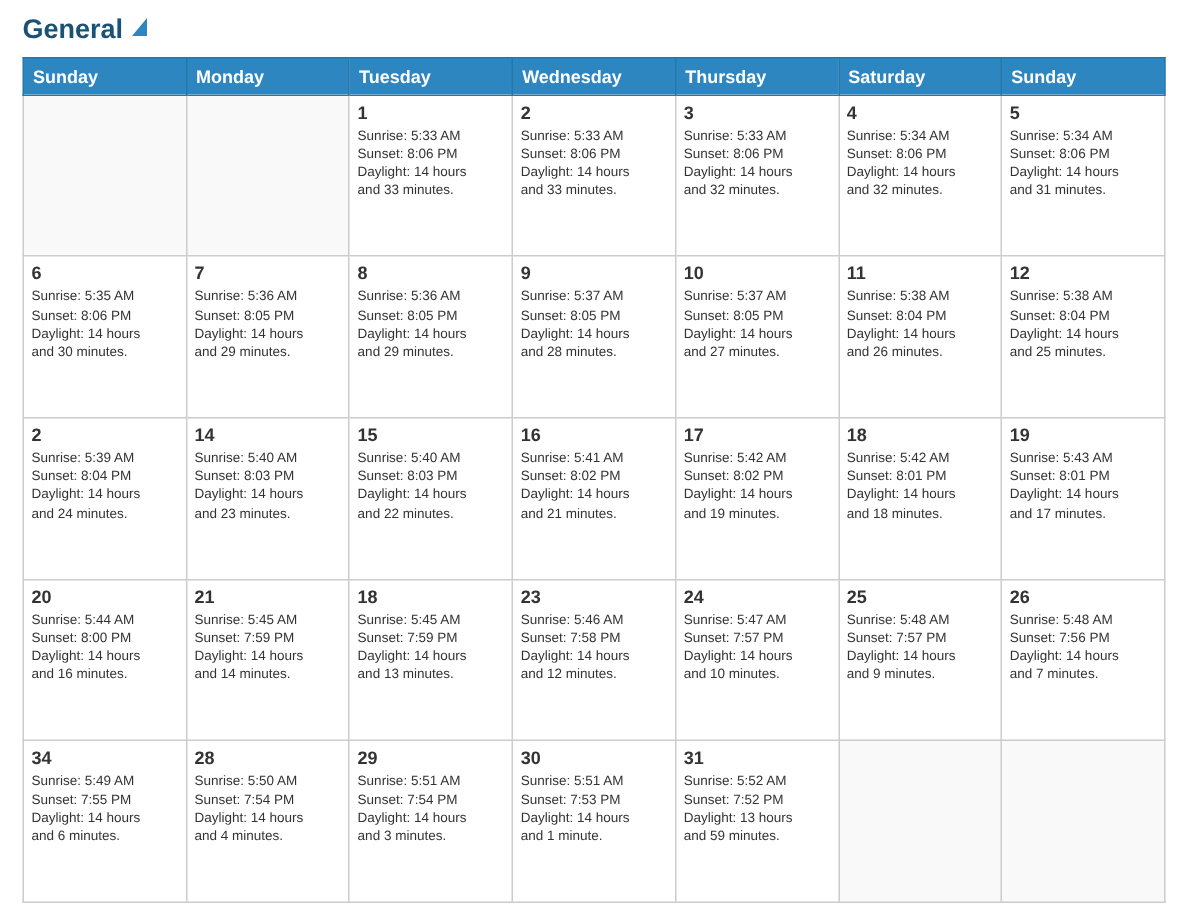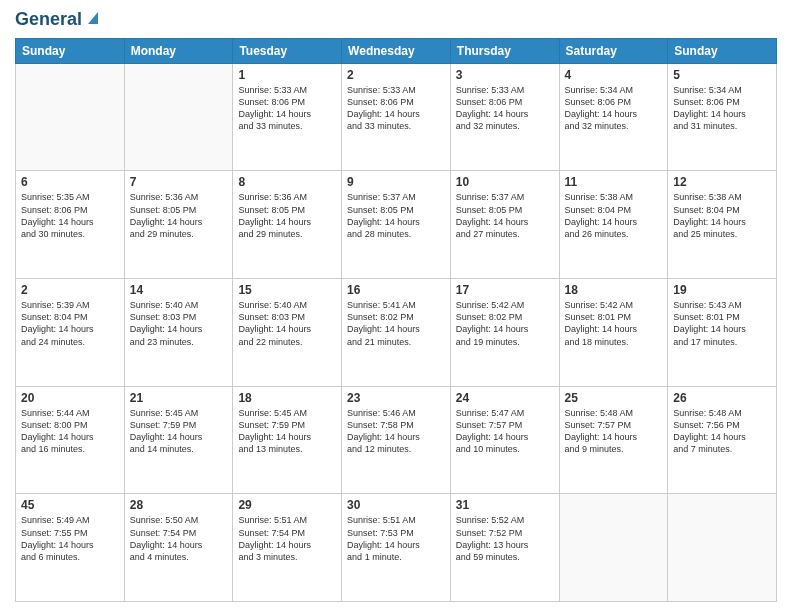--- a/index.html
+++ b/index.html
@@ -231,21 +231,21 @@
             <span class="day-num">25</span>
             <div class="cell-text">Sunrise: 5:48 AM<br>Sunset: 7:57 PM<br>Daylight: 14 hours<br>and 9 minutes.</div>
           </td>
           <td>
             <span class="day-num">26</span>
             <div class="cell-text">Sunrise: 5:48 AM<br>Sunset: 7:56 PM<br>Daylight: 14 hours<br>and 7 minutes.</div>
           </td>
         </tr>
         <tr>
           <td>
-            <span class="day-num">45</span>
+            <span class="day-num">34</span>
             <div class="cell-text">Sunrise: 5:49 AM<br>Sunset: 7:55 PM<br>Daylight: 14 hours<br>and 6 minutes.</div>
           </td>
           <td>
             <span class="day-num">28</span>
             <div class="cell-text">Sunrise: 5:50 AM<br>Sunset: 7:54 PM<br>Daylight: 14 hours<br>and 4 minutes.</div>
           </td>
           <td>
             <span class="day-num">29</span>
             <div class="cell-text">Sunrise: 5:51 AM<br>Sunset: 7:54 PM<br>Daylight: 14 hours<br>and 3 minutes.</div>
           </td>

